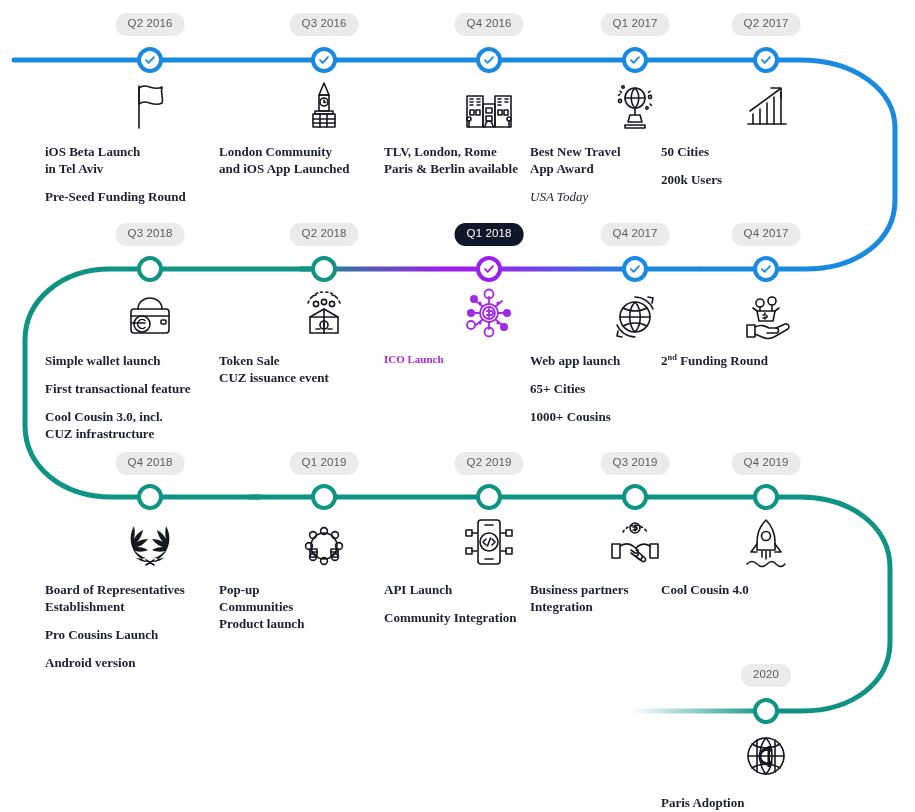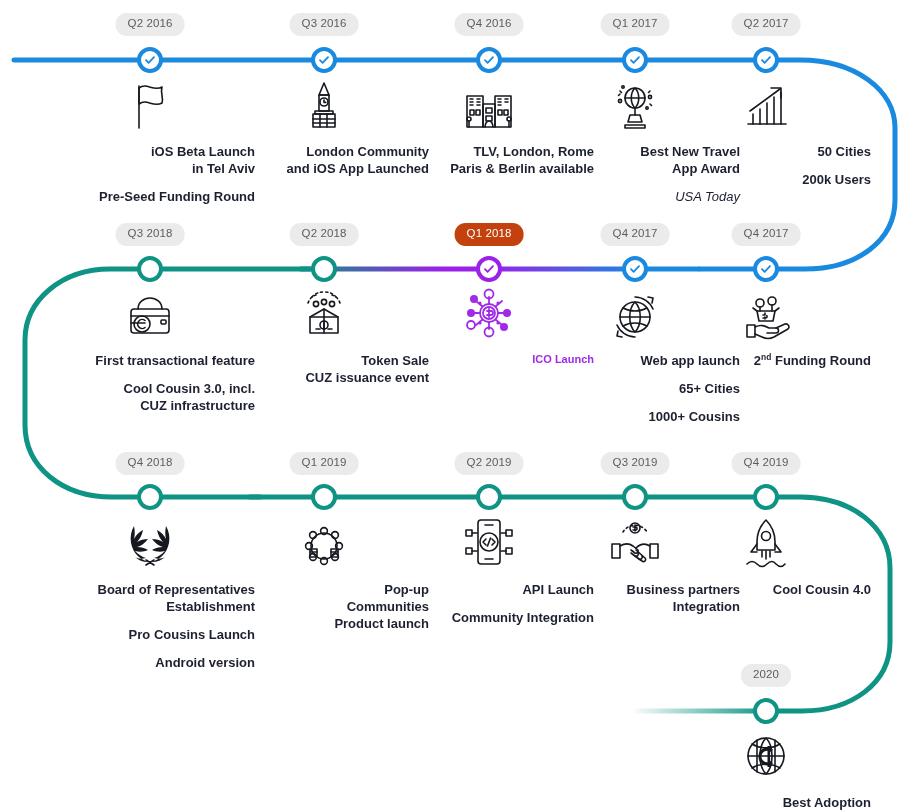--- a/index.html
+++ b/index.html
@@ -20,43 +20,44 @@
     transform:translate(-50%,0);
     background:#ebebeb;
     color:#5c5c63;
     font-size:11.5px;
     letter-spacing:.1px;
     padding:5px 12px 6px 12px;
     border-radius:11px;
     white-space:nowrap;
     line-height:1;
   }
-  .pill.hl{background:#c2410c;color:#ffffff;font-weight:normal;}
+  .pill.hl{background:#0f172a;color:#ffffff;font-weight:normal;}
 
   
   .node{
     position:absolute;
     transform:translate(-50%,-50%);
     width:26px;height:26px;
     border-radius:50%;
     background:#ffffff;
     box-sizing:border-box;
     display:flex;align-items:center;justify-content:center;
   }
   .node.blue{border:4px solid #1a8ae0;}
   .node.teal{border:4px solid #0e9384;}
   .node.purple{border:4px solid #9b20e8;}
   .node svg{display:block;}
 
   
   .ms{
     position:absolute;
     transform:translate(-50%,0);
-    text-align:right;
+    text-align:left;
     width:210px;
+    font-family:Liberation Serif, serif;
   }
   .ms .icon{
     height:56px;
     display:flex;align-items:flex-end;justify-content:center;
     margin-bottom:9px;
   }
   .ms .icon svg{display:block;}
   .ms .grp{margin-bottom:11px;}
   .ms .grp:last-child{margin-bottom:0;}
   .ms .ln{
@@ -231,20 +232,23 @@
           <svg width="60" height="56" viewBox="0 0 60 56">
             <path stroke="#16181f" stroke-width="1.6" fill="none" stroke-linecap="round" stroke-linejoin="round" d="M14,22 h32 a3,3 0 0 1 3,3 v18 a3,3 0 0 1 -3,3 h-32 a3,3 0 0 1 -3,-3 v-18 a3,3 0 0 1 3,-3 Z"></path>
             <path stroke="#16181f" stroke-width="1.6" fill="none" stroke-linecap="round" stroke-linejoin="round" d="M18,22 c0,-7 6,-11 12,-11 c6,0 12,4 12,11"></path>
             <path stroke="#16181f" stroke-width="1.6" fill="none" stroke-linecap="round" stroke-linejoin="round" d="M11,29 h38 M11,36 h14"></path>
             <circle stroke="#16181f" stroke-width="1.6" fill="none" stroke-linecap="round" stroke-linejoin="round" cx="22" cy="37" r="8"></circle>
             <path stroke="#16181f" stroke-width="1.6" fill="none" stroke-linecap="round" stroke-linejoin="round" d="M25,33.5 a4.5,4.5 0 1 0 0,7"></path>
             <rect stroke="#16181f" stroke-width="1.6" fill="none" stroke-linecap="round" stroke-linejoin="round" x="41" y="33" width="5" height="4" rx="1"></rect>
           </svg>
         </div>
         <div class="grp">
+          <span class="ln">Simple wallet launch</span>
+        </div>
+        <div class="grp">
           <span class="ln">First transactional feature</span>
         </div>
         <div class="grp">
           <span class="ln">Cool Cousin 3.0, incl.</span>
           <span class="ln">CUZ infrastructure</span>
         </div>
       </div>
       <div class="pill" style="left:324px;top:223px">Q2 2018</div>
       <div class="node teal" style="left:324px;top:269px"></div>
       <div class="ms" style="left:324px;top:287px">
@@ -479,17 +483,17 @@
             <path stroke="#16181f" stroke-width="1.6" fill="none" stroke-linecap="round" stroke-linejoin="round" d="M29,11 c8,8 8,28 0,36 c-8,-8 -8,-28 0,-36"></path>
             <path stroke="#16181f" stroke-width="1.6" fill="none" stroke-linecap="round" stroke-linejoin="round" d="M15,17 c8,5 20,5 28,0 M15,41 c8,-5 20,-5 28,0"></path>
             <path stroke="#16181f" stroke-width="1.6" fill="none" stroke-linecap="round" stroke-linejoin="round" d="M20,13 v32 M38,13 v32"></path>
             <g fill="#16181f">
               <path d="M30.5,19 h2.6 v21 h-2.6 Z"></path>
               <path d="M36,22.5 a9,9 0 1 0 0,14 l-2,-2.6 a5.8,5.8 0 1 1 0,-8.8 Z"></path>
             </g>
           </svg>
         </div>
         <div class="grp">
-          <span class="ln">Best Adoption</span>
+          <span class="ln">Paris Adoption</span>
         </div>
       </div>
     </div>
 </div>
 
 </body></html>

